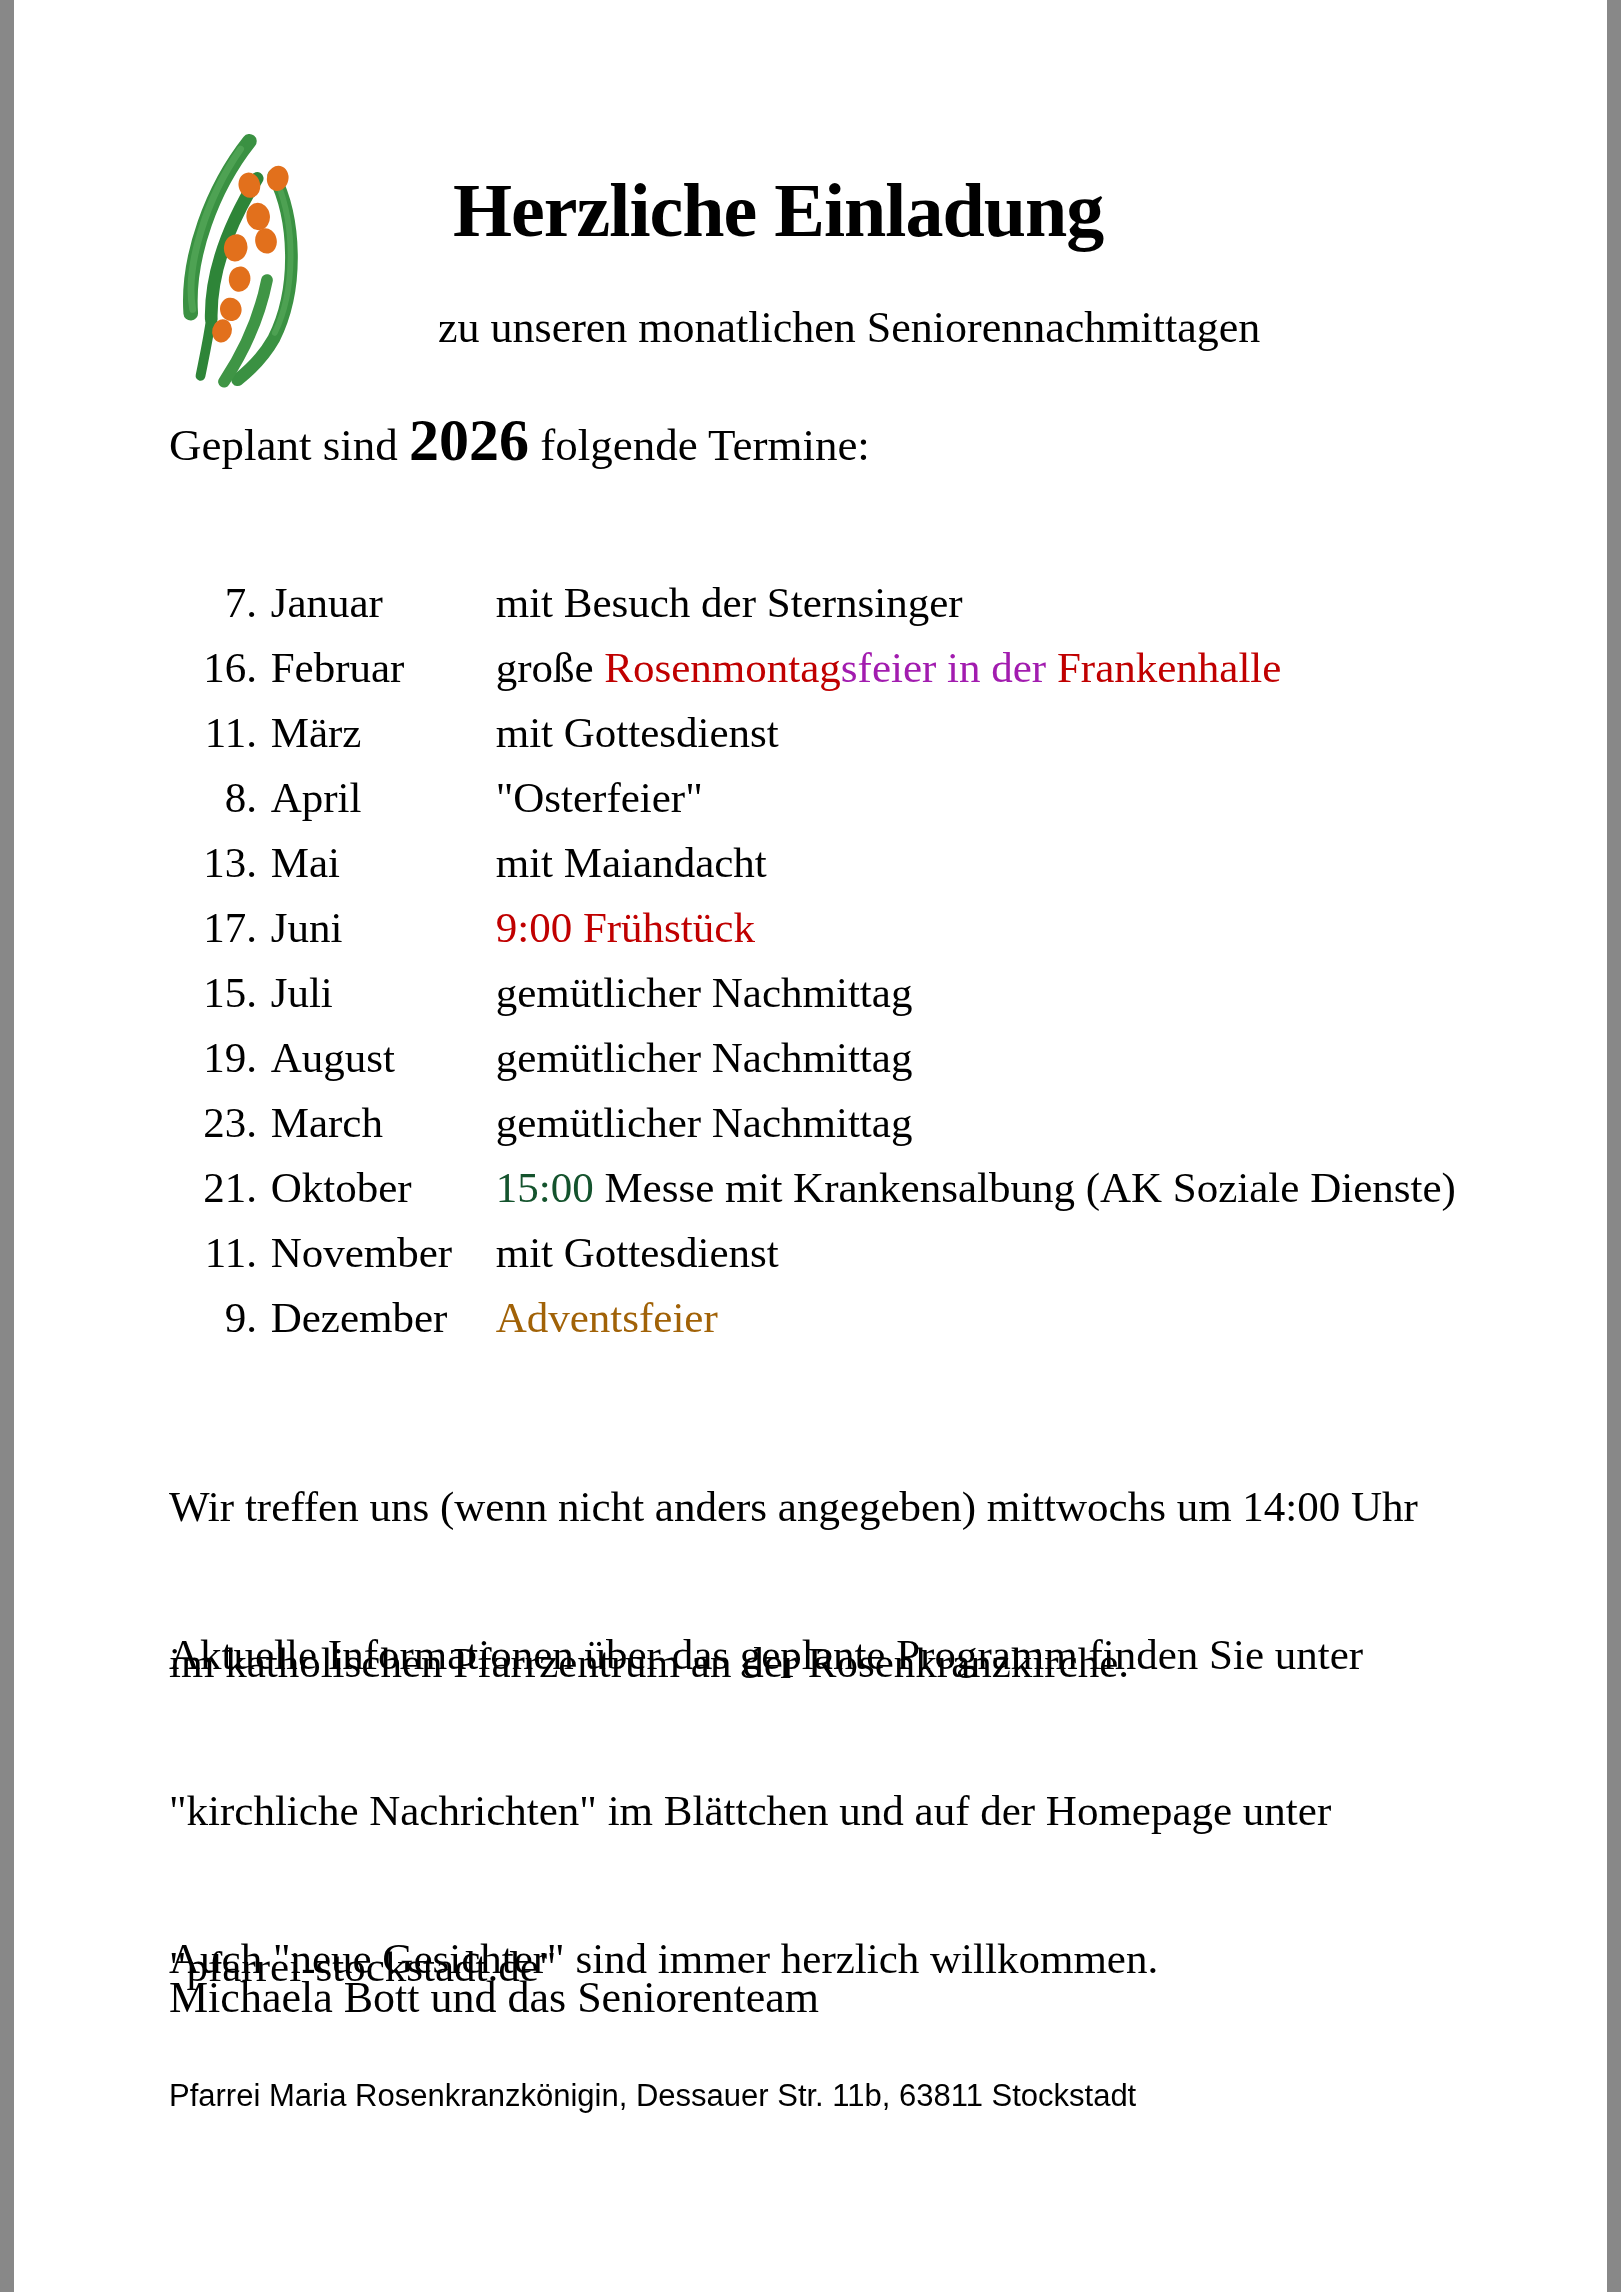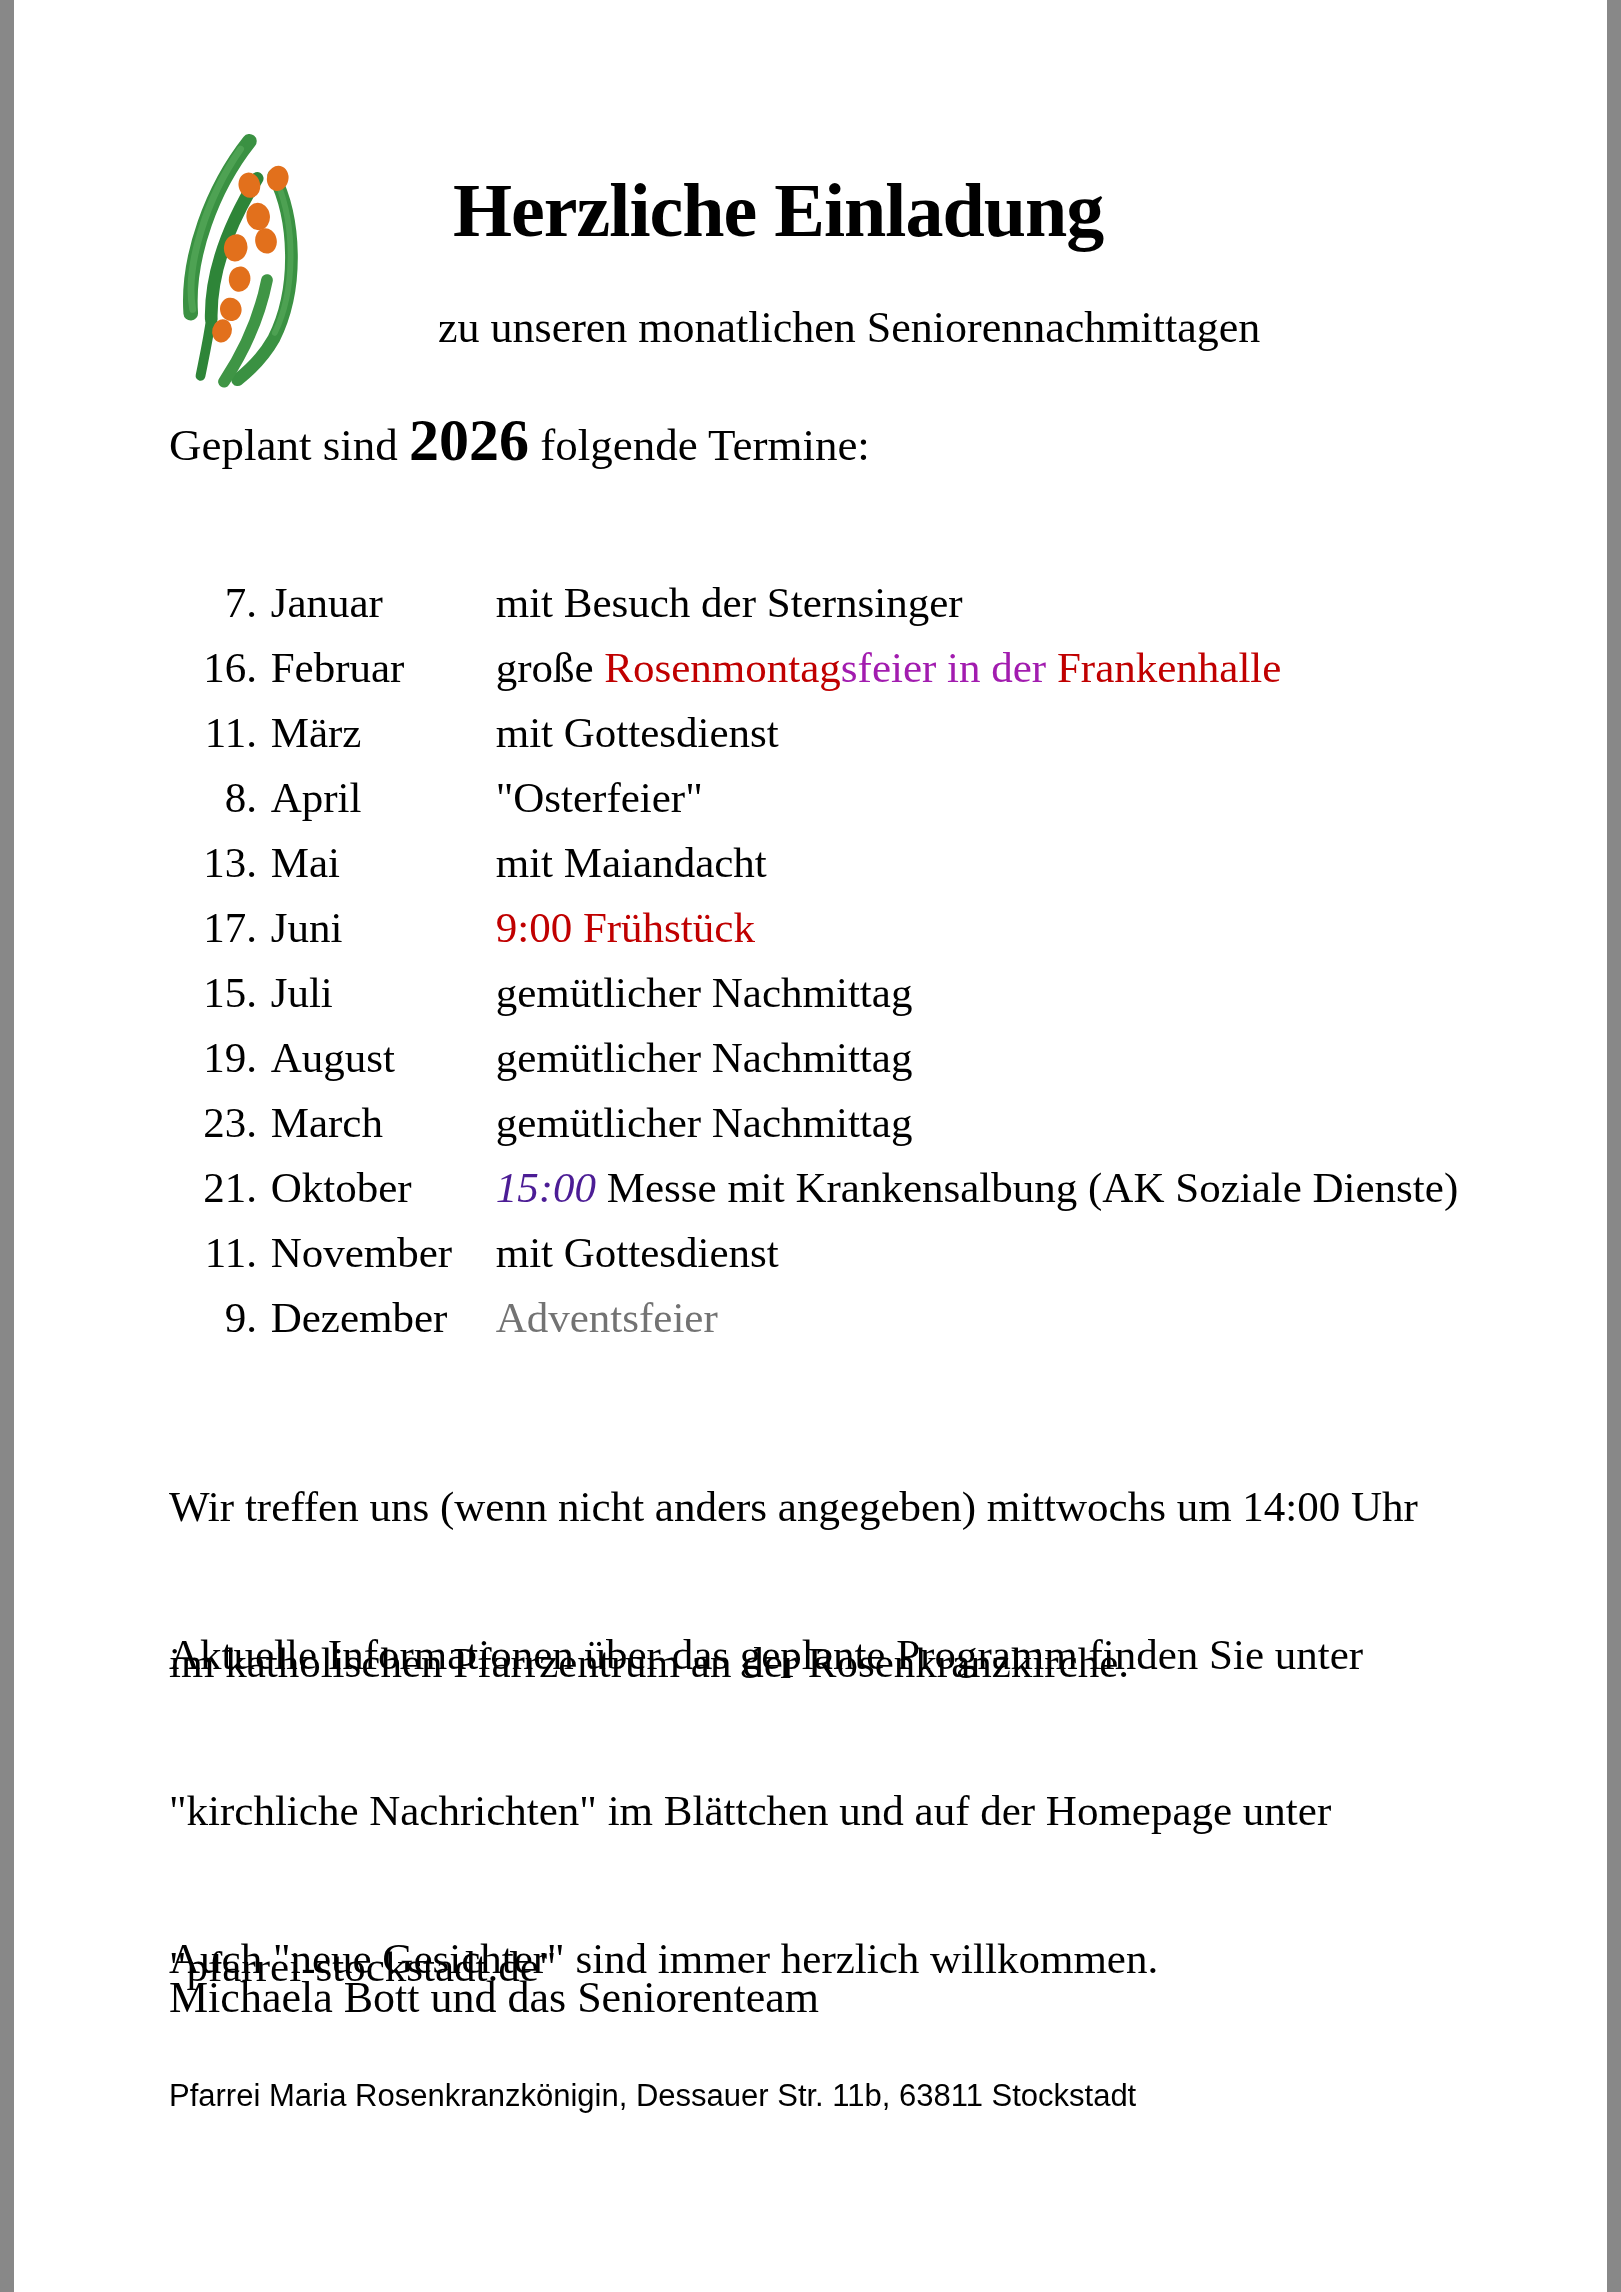--- a/index.html
+++ b/index.html
@@ -125,23 +125,23 @@
   <div class="schedule" id="schedule-list">
       <div class="row"><span class="day">7.</span><span class="month">Januar</span><span class="desc"><span style="color: rgb(0, 0, 0);">mit Besuch der Sternsinger</span></span></div>
       <div class="row"><span class="day">16.</span><span class="month">Februar</span><span class="desc"><span style="color: rgb(0, 0, 0);">große </span><span style="color: rgb(192, 0, 0);">Rosenmontag</span><span style="color: #a21caf;">sfeier in der </span><span style="color: rgb(192, 0, 0);">Frankenhalle</span></span></div>
       <div class="row"><span class="day">11.</span><span class="month">März</span><span class="desc"><span style="color: rgb(0, 0, 0);">mit Gottesdienst</span></span></div>
       <div class="row"><span class="day">8.</span><span class="month">April</span><span class="desc"><span style="color: rgb(0, 0, 0);">"Osterfeier"</span></span></div>
       <div class="row"><span class="day">13.</span><span class="month">Mai</span><span class="desc"><span style="color: rgb(0, 0, 0);">mit Maiandacht</span></span></div>
       <div class="row"><span class="day">17.</span><span class="month">Juni</span><span class="desc"><span style="color: rgb(192, 0, 0);">9:00 Frühstück</span></span></div>
       <div class="row"><span class="day">15.</span><span class="month">Juli</span><span class="desc"><span style="color: rgb(0, 0, 0);">gemütlicher Nachmittag</span></span></div>
       <div class="row"><span class="day">19.</span><span class="month">August</span><span class="desc"><span style="color: rgb(0, 0, 0);">gemütlicher Nachmittag</span></span></div>
       <div class="row"><span class="day">23.</span><span class="month">March</span><span class="desc"><span style="color: rgb(0, 0, 0);">gemütlicher Nachmittag</span></span></div>
-      <div class="row"><span class="day">21.</span><span class="month">Oktober</span><span class="desc"><span style="color: #4c1d95; font-style: italic;">15:00</span><span style="color: rgb(0, 0, 0);"> Messe mit Krankensalbung (AK Soziale Dienste)</span></span></div>
+      <div class="row"><span class="day">21.</span><span class="month">Oktober</span><span class="desc"><span style="color: #14532d;">15:00</span><span style="color: rgb(0, 0, 0);"> Messe mit Krankensalbung (AK Soziale Dienste)</span></span></div>
       <div class="row"><span class="day">11.</span><span class="month">November</span><span class="desc"><span style="color: rgb(0, 0, 0);">mit Gottesdienst</span></span></div>
-      <div class="row"><span class="day">9.</span><span class="month">Dezember</span><span class="desc"><span style="color: #737373;">Adventsfeier</span></span></div>
+      <div class="row"><span class="day">9.</span><span class="month">Dezember</span><span class="desc"><span style="color: #a16207;">Adventsfeier</span></span></div>
     </div>
 
   <div class="para p-meeting">
     <div>Wir treffen uns (wenn nicht anders angegeben) mittwochs um 14:00 Uhr</div>
     <div>im katholischen Pfarrzentrum an der Rosenkranzkirche.</div>
   </div>
 
   <div class="para p-info">
     <div>Aktuelle Informationen über das geplante Programm finden Sie unter</div>
     <div>"kirchliche Nachrichten" im Blättchen und auf der Homepage unter</div>

